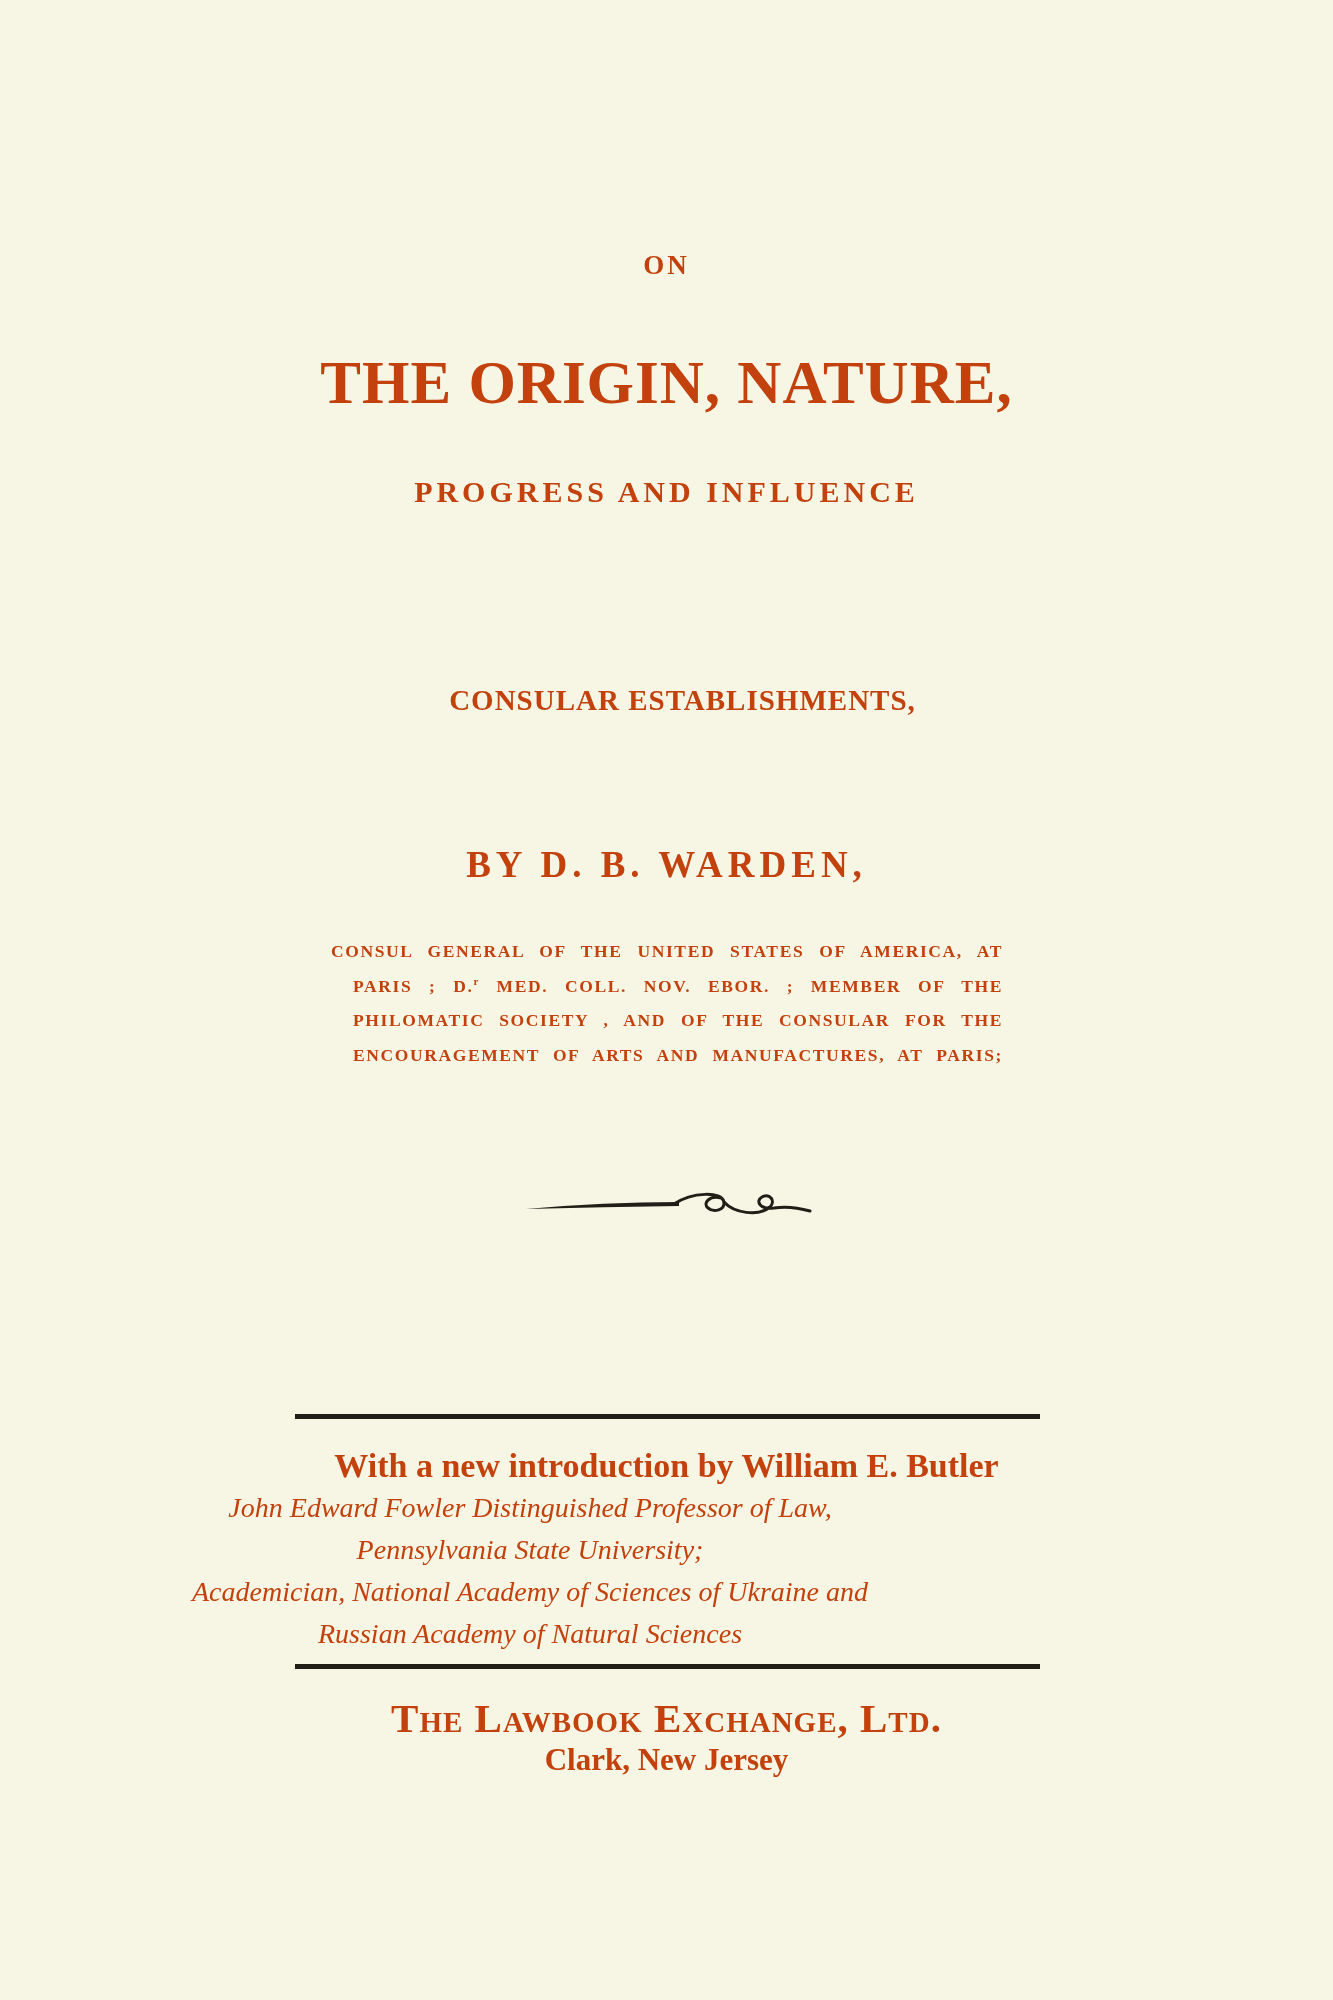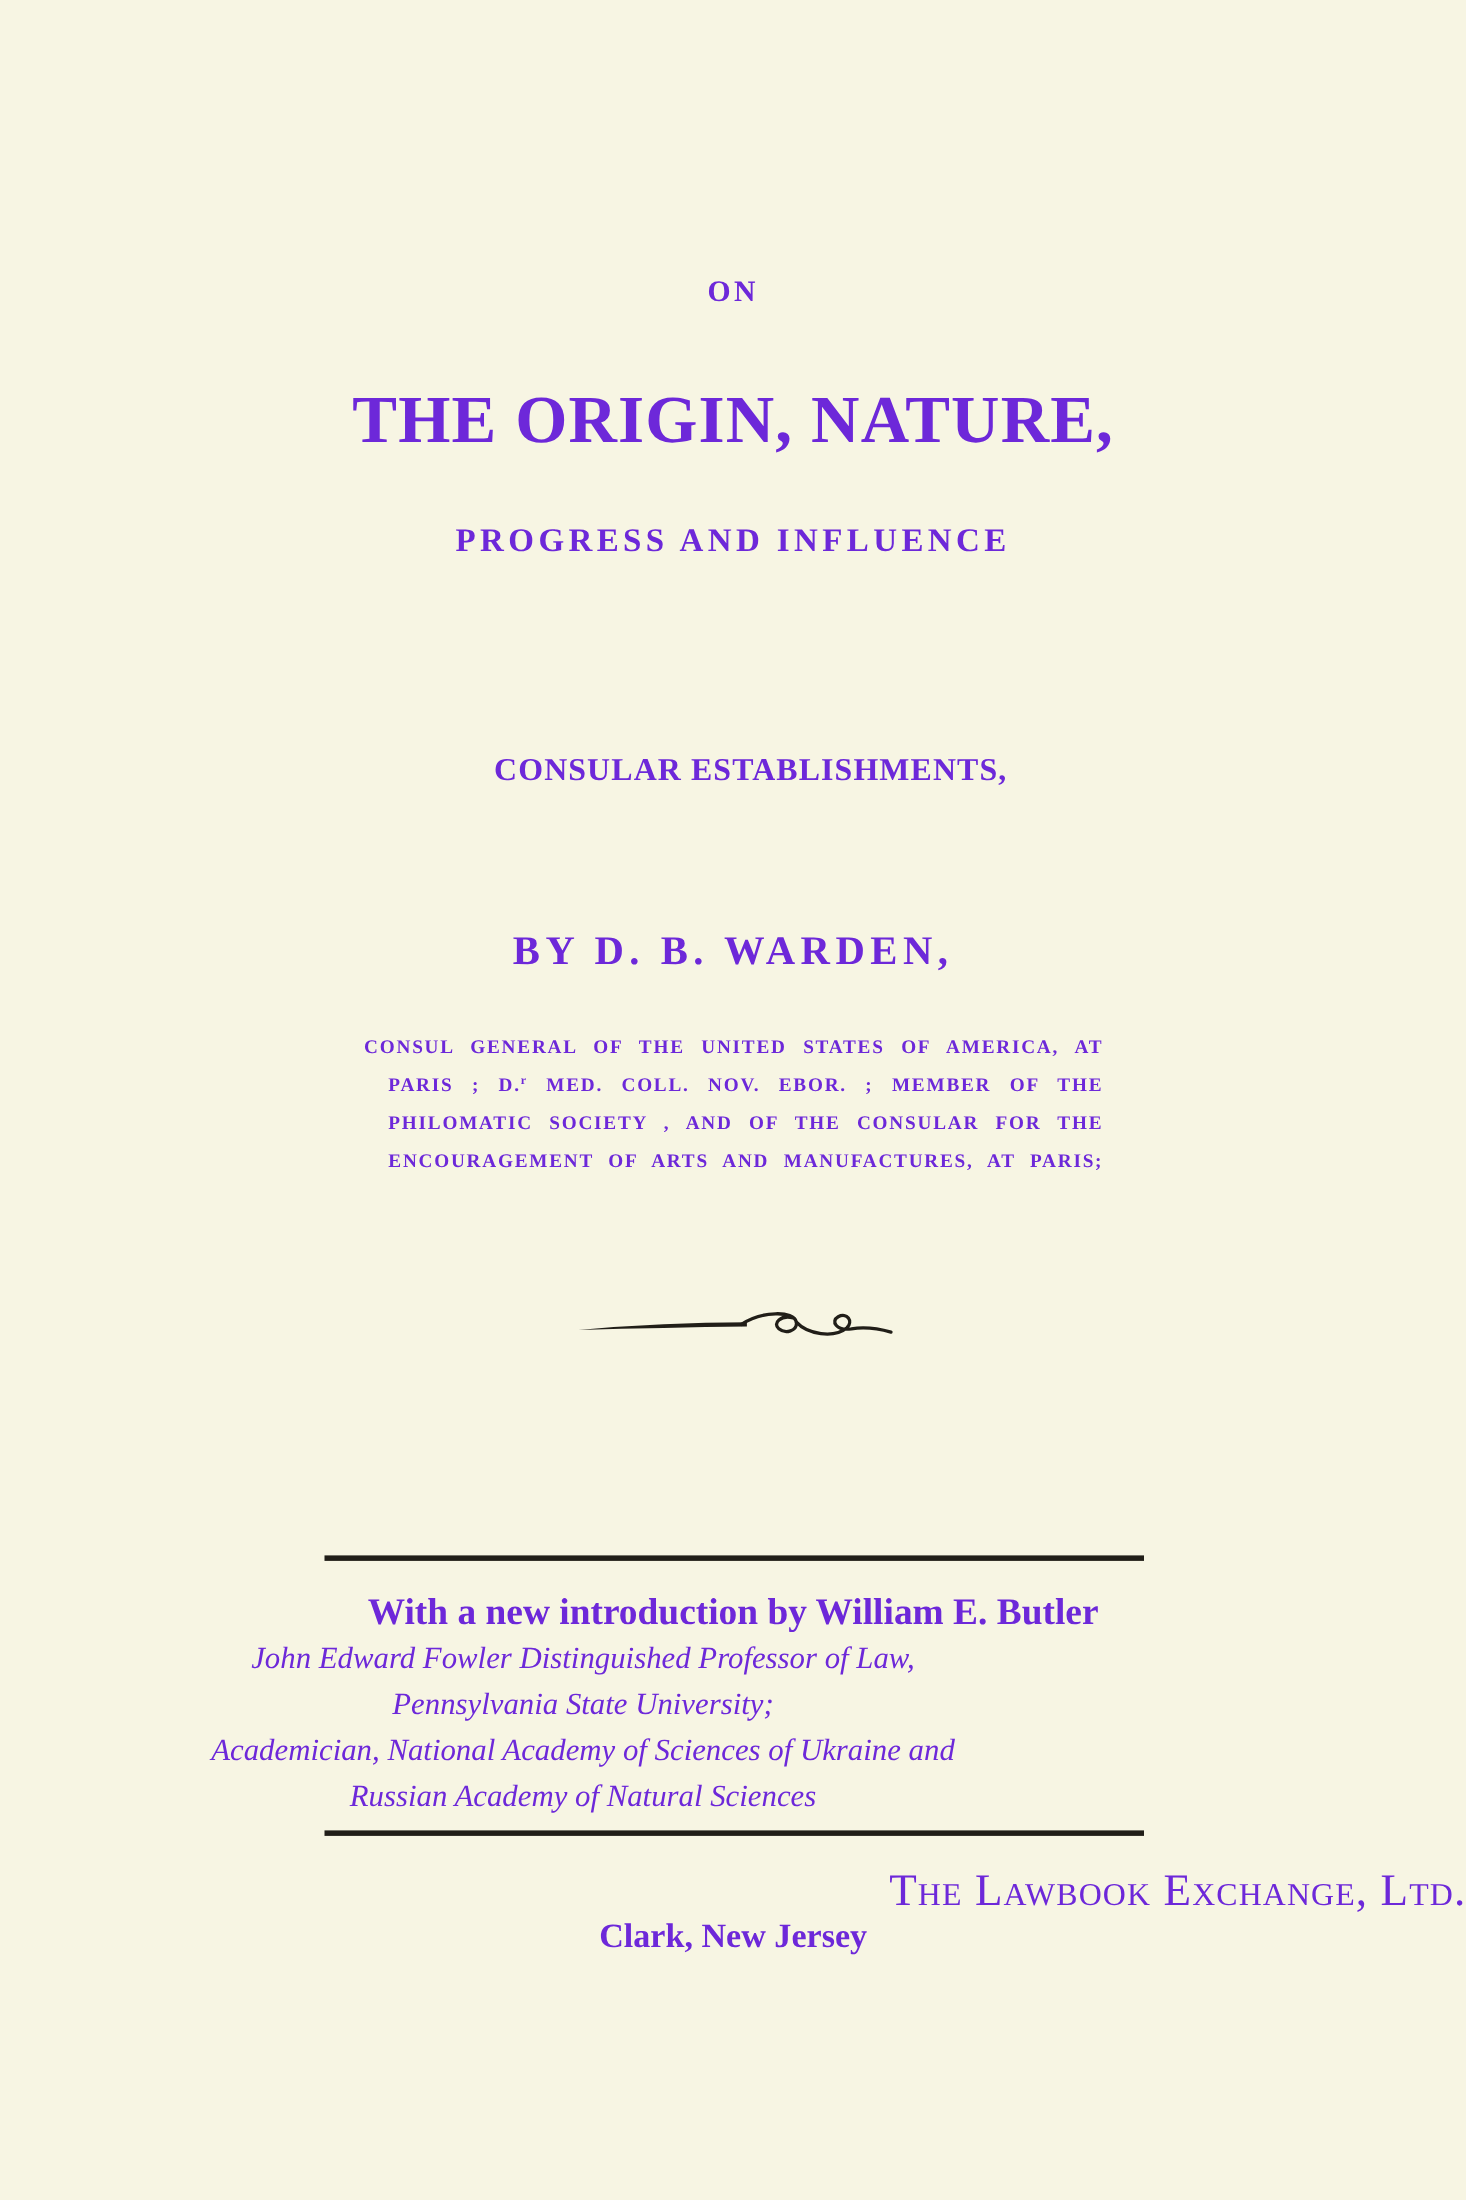--- a/index.html
+++ b/index.html
@@ -1,21 +1,21 @@
 <!DOCTYPE html>
 <html><head>
 <meta charset="utf-8">
 <style>
   html, body { margin: 0; padding: 0; }
   .page {
     position: relative;
     width: 1333px;
     height: 2000px;
     background: #f7f5e3;
-    color: #6d28d9;
+    color: #c2410c;
     font-family: "Liberation Serif", "DejaVu Serif", serif;
     overflow: hidden;
   }
   .centered {
     position: absolute;
     left: 0;
     width: 1333px;
     text-align: center;
     white-space: nowrap;
   }
@@ -105,24 +105,23 @@
     left: 0;
     width: 1060px;
     text-align: center;
     font-style: italic;
     font-size: 28px;
     line-height: 42px;
   }
   .publisher-name {
     top: 1694px;
     font-size: 41px;
-    font-weight: normal;
+    font-weight: bold;
     font-variant: small-caps;
     letter-spacing: 1px;
-    text-align: right;
   }
   .publisher-location {
     top: 1742px;
     font-size: 31px;
     font-weight: bold;
   }
 </style>
 </head>
 <body>
 

